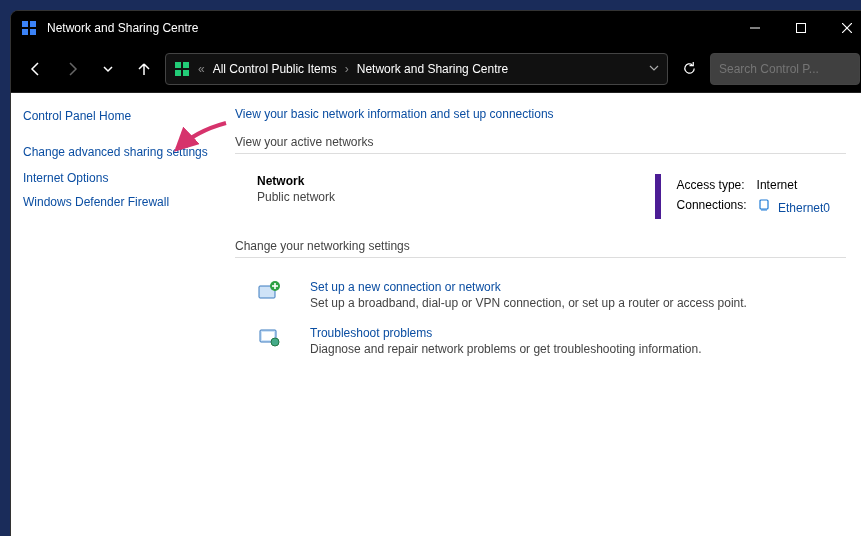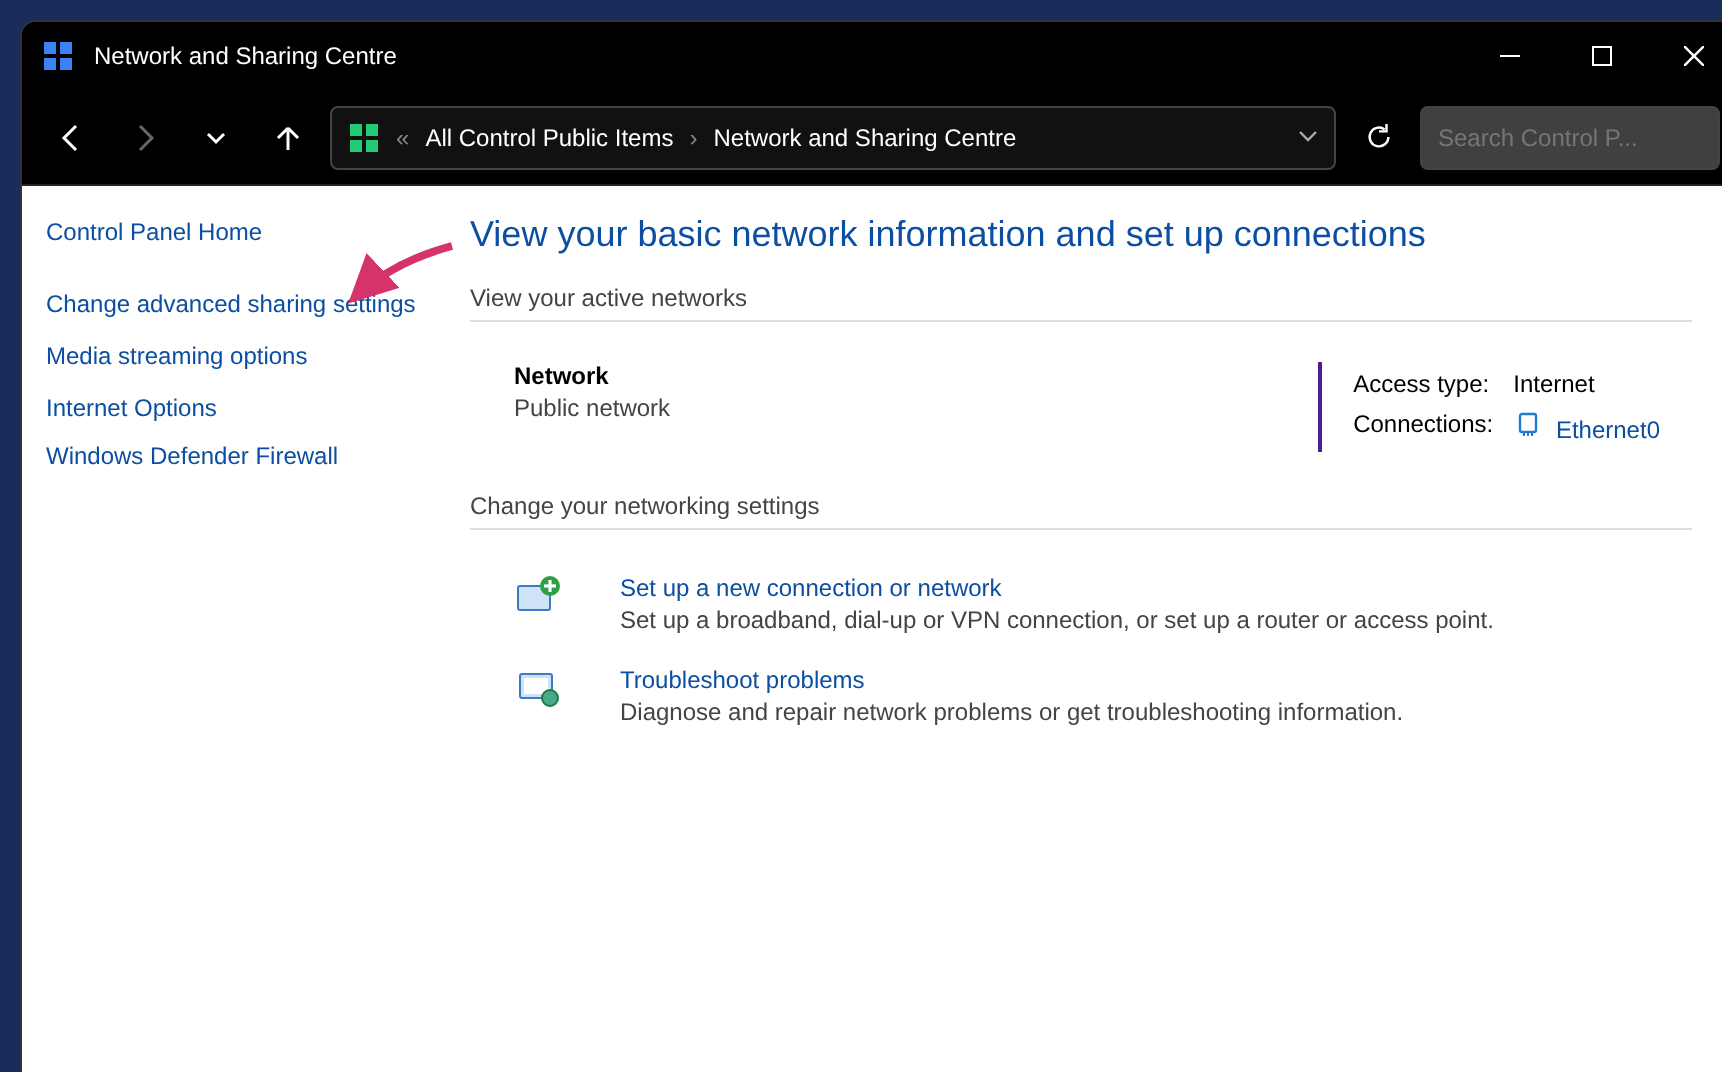--- a/index.html
+++ b/index.html
@@ -37,28 +37,28 @@
       display:flex; align-items:center; padding:0 8px; color:#888; font-size:12px;
     }
     .searchbox input { background:transparent; border:0; color:#ccc; outline:none; flex:1; font-size:12px; }
     .refresh { width:30px; height:30px; color:#fff; display:flex; align-items:center; justify-content:center;}
     .content { flex:1; background:#fff; display:flex; overflow:hidden; position:relative; }
     .sidebar { width:210px; padding:16px 12px; font-size:12px; display:flex; flex-direction:column; }
     .sidebar a { color:#0b4ea2; text-decoration:none; display:block; margin-bottom:12px; cursor:pointer; }
     .sidebar .seealso { margin-top:auto; color:#666; margin-bottom:10px; }
     .sidebar .footer-links a { margin-bottom:10px; }
     .main { flex:1; padding:14px 24px 14px 14px; font-size:12px; position:relative;}
-    .main h1 { color:#0b4ea2; font-weight:400; font-size:18px; margin-bottom:14px; }
+    .main h1 { color:#0b4ea2; font-weight:400; font-size:12px; margin-bottom:14px; }
     .section-title { color:#444; margin-bottom:4px; }
     .hr { border:0; border-top:1px solid #ddd; margin-bottom:14px; }
     .netbox { display:flex; padding:6px 6px 20px 22px; }
     .netleft { flex:1; }
     .netleft .name { font-weight:600; }
     .netleft .type { color:#444; margin-top:2px;}
-    .netright { border-left:2px solid #4c1d95; padding-left:14px; font-size:12px; }
+    .netright { border-left:6px solid #4c1d95; padding-left:14px; font-size:12px; }
     .netright table td { padding:2px 8px 2px 0; vertical-align:top; }
     .netright a { color:#0b4ea2; text-decoration:none; }
     .neticon { display:inline-flex; width:14px; height:14px; align-items:center; justify-content:center; color:#1e7bd6; margin-right:4px;}
     .settings-item { display:flex; gap:29px; padding:8px 0 8px 22px; align-items:flex-start; }
     .settings-item .sicon { width:24px; height:24px; flex-shrink:0; display:flex; align-items:center; justify-content:center;}
     .settings-item a { color:#0b4ea2; text-decoration:none; }
     .settings-item .desc { color:#444; margin-top:2px;}
     .arrow-annotation {
       position:absolute; left:160px; top:28px; pointer-events:none;
     }
@@ -146,21 +146,20 @@
       <input type="text" placeholder="Search Control P..." style="">
 
     </div>
   </div>
 
   <div class="content">
     <div class="sidebar">
       <a>Control Panel Home</a>
       <div style="height:10px"></div>
       <a>Change advanced sharing settings</a>
-      <a>Media streaming options</a>
 
       <div class="footer-links">
         <a>Internet Options</a>
         <a>Windows Defender Firewall</a>
       </div>
 
       <svg class="arrow-annotation" width="60" height="40">
         <defs>
             <marker id="ah" markerWidth="6" markerHeight="6" refX="5" refY="3" orient="auto">
               <path d="M0,0 L6,3 L0,6 Z" fill="#d6336c"></path>

